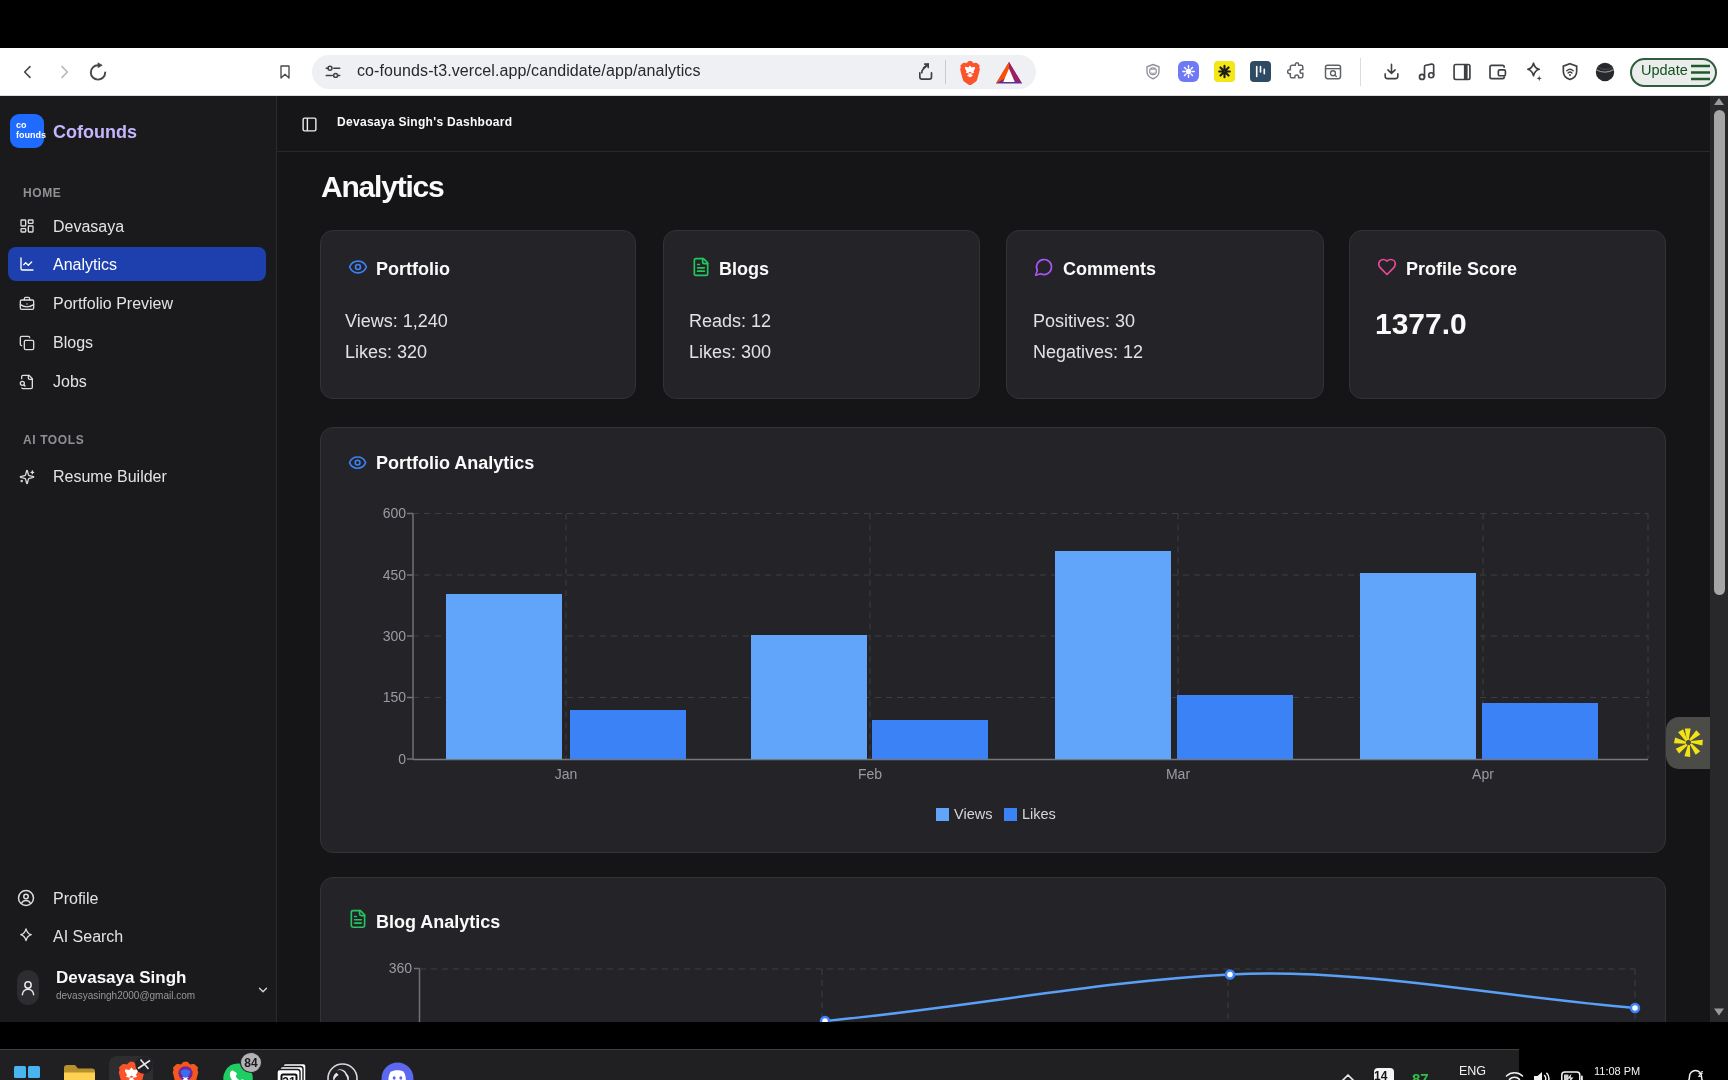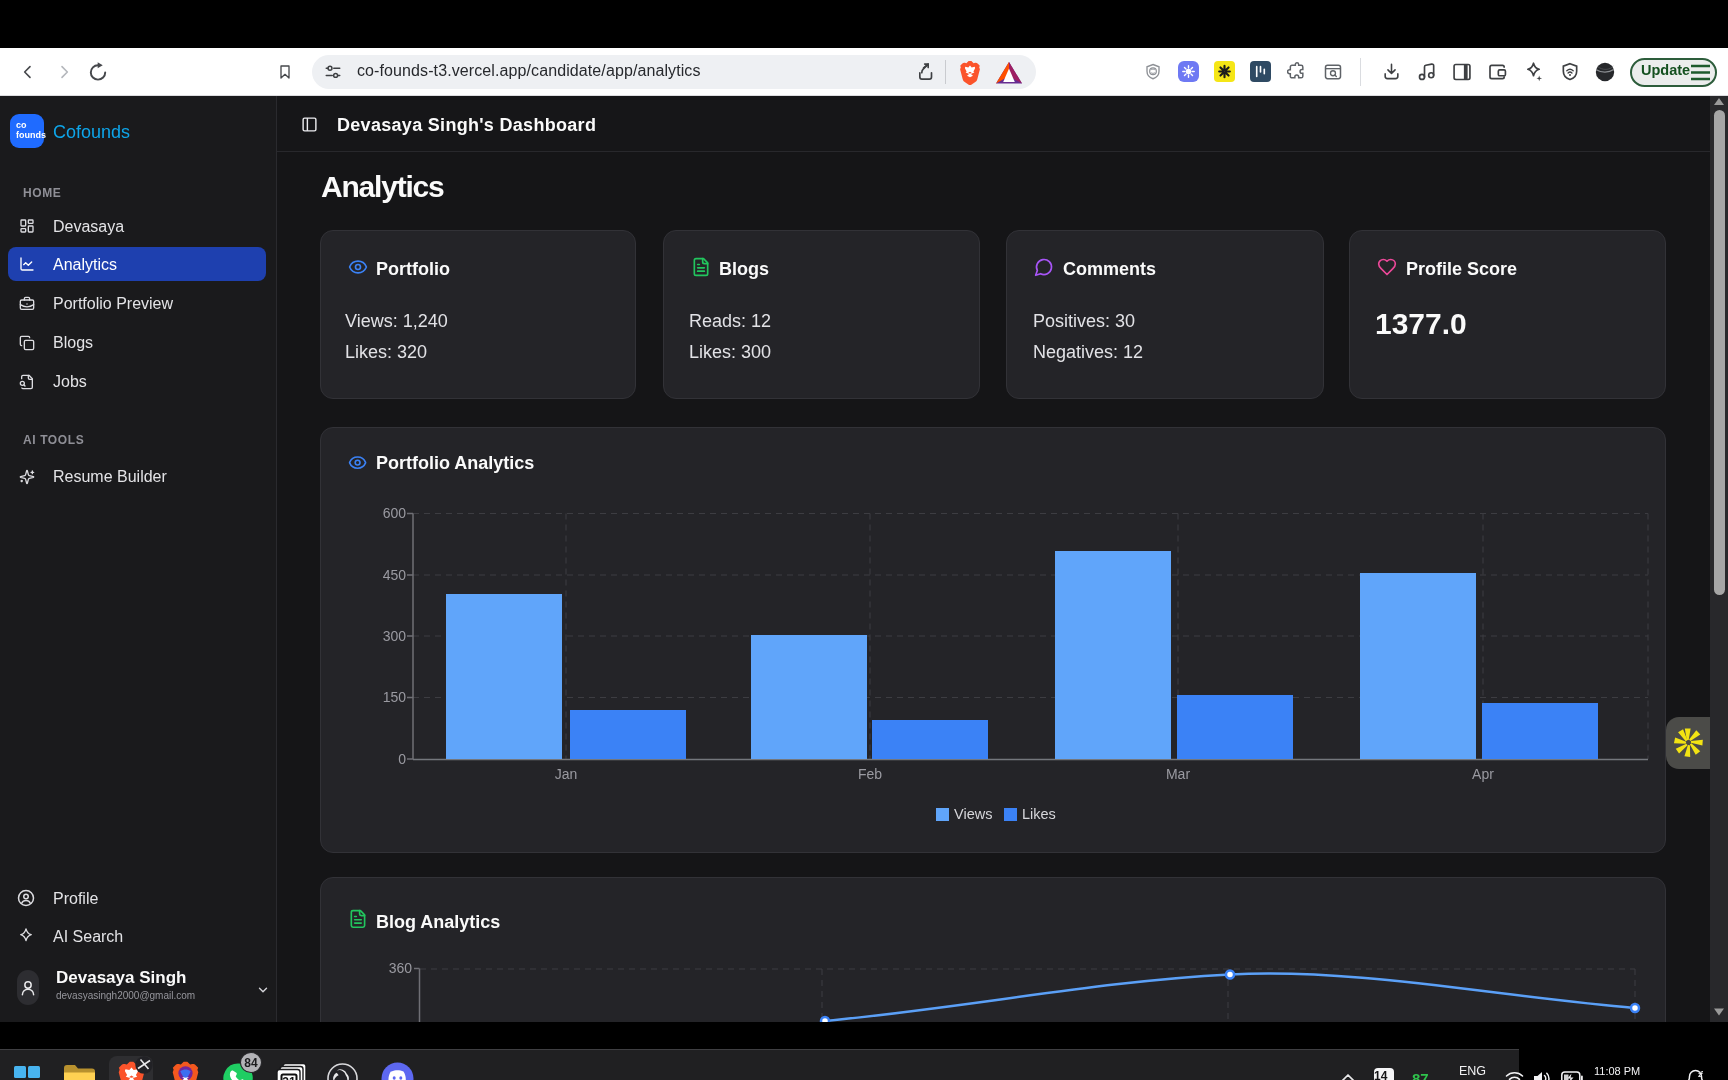--- a/index.html
+++ b/index.html
@@ -8,21 +8,21 @@
 #stage { position:absolute; left:0; top:0; width:1728px; height:1080px; overflow:hidden; }
 .abs { position:absolute; }
 
 #tabstrip { left:0; top:0; width:1728px; height:48px; background:#E3E1E6; }
 #tab { left:6px; top:6px; width:287px; height:37px; background:#fff; border-radius:10px; }
 #tabtitle { left:45px; top:13px; font-size:15px; color:#3d4043; letter-spacing:0.6px; }
 #toolbar { left:0; top:48px; width:1728px; height:48px; background:#ffffff; border-bottom:1px solid #DDDDE0; }
 #urlpill { left:312px; top:7px; width:724px; height:34px; border-radius:17px; background:#EEF0F3; }
 #urltext { left:357px; top:14px; font-size:16px; color:#27292d; letter-spacing:0.1px; }
 #updatebtn { left:1630px; top:10px; width:87px; height:29px; border:2px solid #2D5D3B; border-radius:15px; background:#EBEDEC; }
-#updatetxt { left:1641px; top:14px; font-size:14.5px; color:#14501f; font-weight:700; }
+#updatetxt { left:1641px; top:14px; font-size:14.5px; color:#14501f; font-weight:400; }
 
 #page { left:0; top:96px; width:1728px; height:926px; background:#151517; overflow:hidden; }
 #sidebar { left:0; top:0; width:277px; height:926px; background:#1a1a1c; border-right:1px solid #2a2a2e; }
 #appheader { left:277px; top:0; width:1433px; height:56px; background:#161618; border-bottom:1px solid #28282c; }
 .sideitem { position:absolute; left:19px; color:#e3e3e6; font-size:16px; }
 .sidelabel { position:absolute; left:23px; color:#8f8f96; font-size:12px; font-weight:700; letter-spacing:0.6px; }
 .icon16 { width:16px; height:16px; }
 #activeitem { left:8px; top:151px; width:258px; height:34px; background:#1e40af; border-radius:8px; }
 
 .card { position:absolute; background:#242428; border:1px solid #323237; border-radius:13px; }
@@ -167,21 +167,21 @@
           <path d="M0 2h19M0 8.5h19M0 15h19"></path>
         </g>
       </svg>
 </div>
 
 <div id="page" class="abs">
   <div id="sidebar" class="abs">
 
     <div class="abs" style="left:10px;top:18px;width:34px;height:34px;border-radius:9px;background:#1f6bff"></div>
     <div class="abs" style="left:16px;top:24px;color:#fff;font-size:9px;font-weight:700;line-height:10px">co<br>founds</div>
-    <div class="abs" style="left:53px;top:26px;color:#0ea5e9;font-size:18px;font-weight:400">Cofounds</div>
+    <div class="abs" style="left:53px;top:26px;color:#c4b5fd;font-size:18px;font-weight:700">Cofounds</div>
     <div class="sidelabel" style="top:90px">HOME</div>
 
     <div id="activeitem" class="abs"></div>
     <svg class="abs icon16 lucide" style="left:19px;top:122px;color:#dcdce0" viewBox="0 0 24 24">
           <rect width="7" height="9" x="3" y="3" rx="1"></rect>
           <rect width="7" height="5" x="14" y="3" rx="1"></rect>
           <rect width="7" height="9" x="14" y="12" rx="1"></rect>
           <rect width="7" height="5" x="3" y="16" rx="1"></rect>
         </svg>
     <div class="sideitem" style="left:53px;top:122px">Devasaya</div>
@@ -240,21 +240,21 @@
     <svg class="abs" style="left:256px;top:887px;width:14px;height:14px" viewBox="0 0 24 24" fill="none" stroke="#d4d4d8" stroke-width="2.4" stroke-linecap="round" stroke-linejoin="round">
           <path d="m6 9 6 6 6-6"></path>
         </svg>
   </div>
 
   <div id="appheader" class="abs"></div>
   <svg class="abs" style="left:301px;top:20px;width:17px;height:17px" viewBox="0 0 24 24" fill="none" stroke="#ececef" stroke-width="2">
         <rect x="3" y="3" width="18" height="18" rx="2"></rect>
         <path d="M9 3v18"></path>
       </svg>
-  <div class="abs" style="left:337px;top:19px;color:#fafafa;font-size:18px;font-weight:700;letter-spacing:0.3px">Devasaya Singh's Dashboard</div>
+  <div class="abs" style="left:337px;top:19px;color:#fafafa;font-size:12px;font-weight:700;letter-spacing:0.3px">Devasaya Singh's Dashboard</div>
 
   <div class="abs" style="left:321px;top:74px;color:#fafafa;font-size:30px;font-weight:800;letter-spacing:-1.2px">Analytics</div>
 
   <div class="card" style="left:320px;top:134px;width:316px;height:169px"></div>
   <svg class="abs lucide" style="left:348px;top:161px;width:20px;height:20px;color:#3b82f6" viewBox="0 0 24 24">
         <path d="M2.062 12.348a1 1 0 0 1 0-.696 10.75 10.75 0 0 1 19.876 0 1 1 0 0 1 0 .696 10.75 10.75 0 0 1-19.876 0"></path>
         <circle cx="12" cy="12" r="3"></circle>
       </svg>
   <div class="cardtitle" style="left:376px;top:163px">Portfolio</div>
   <div class="cardbody" style="left:345px;top:210px">Views: 1,240<br>Likes: 320</div>

